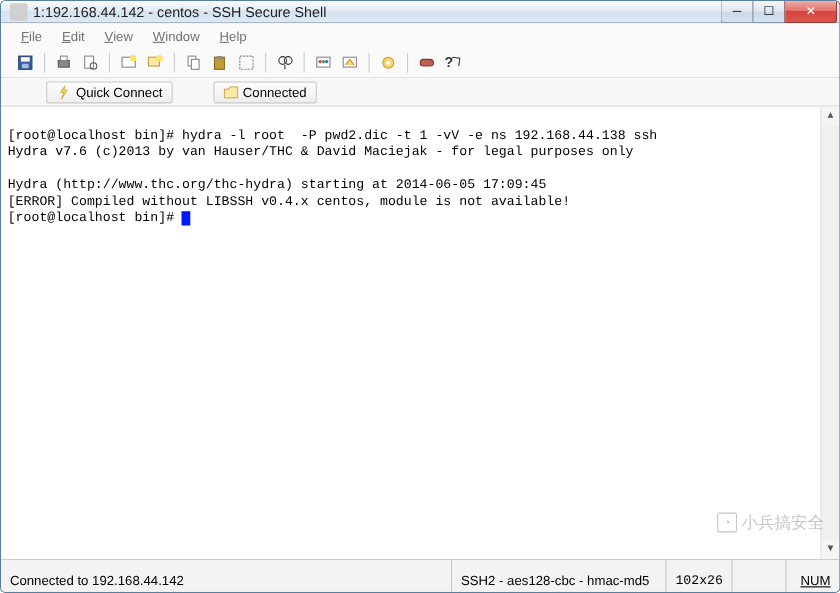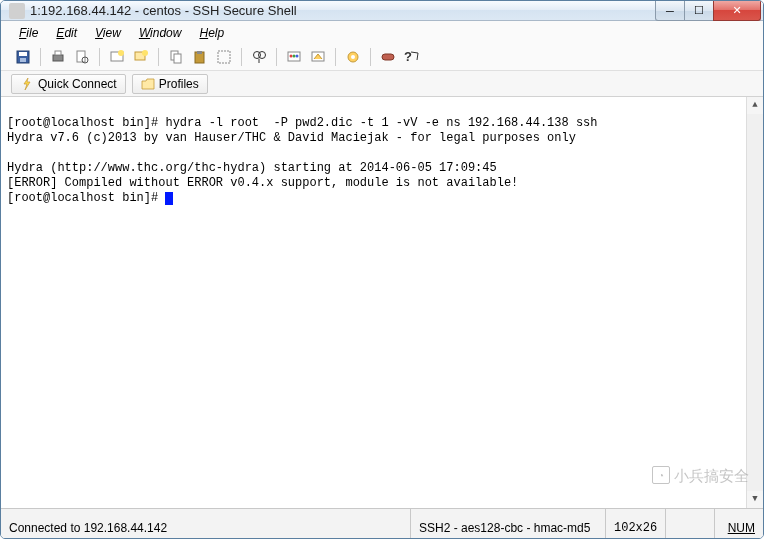--- a/index.html
+++ b/index.html
@@ -70,23 +70,22 @@
   height: 22px;
   padding: 2px 10px 0 10px;
   display: flex;
   align-items: center;
   gap: 2px;
   background: #fafafa;
 }
 .menu-item {
   padding: 1px 8px;
   font-size: 12px;
-  color: #000000;
+  color: #737373;
   cursor: default;
-  font-style: italic;
 }
 .menu-item .ul { text-decoration: underline; }
 
 .toolbar {
   height: 28px;
   padding: 2px 12px;
   display: flex;
   align-items: center;
   gap: 4px;
   background: #fafafa;
@@ -118,20 +117,21 @@
 }
 .shortcut-btn {
   display: flex;
   align-items: flex-start;
   gap: 4px;
   padding: 2px 8px;
   border: 1px solid #c8c8c8;
   border-radius: 2px;
   background: linear-gradient(to bottom, #fdfdfd, #eee);
   font-size: 12px;
+  margin-left: 31px;
 }
 .sc-icon { width: 14px; height: 14px; display: flex; align-items:center; justify-content:center; }
 
 .terminal {
   height: 411px;
   background: #fff;
   padding: 4px 6px;
   position: relative;
   font-family: "Courier New", monospace;
   font-size: 12px;
@@ -338,30 +338,30 @@
           </svg>
         </span>
       <span>Quick Connect</span>
     </div>
     <div class="shortcut-btn">
       <span class="sc-icon">
           <svg width="14" height="12">
             <path d="M1 3 L5 3 L6 1 L13 1 L13 11 L1 11 Z" fill="#ffe9a6" stroke="#c49a3a" stroke-width="0.8"></path>
           </svg>
         </span>
-      <span>Profiles</span>
+      <span>Connected</span>
     </div>
   </div>
 
   <div class="terminal">
 <span>[root@localhost bin]# hydra -l root  -P pwd2.dic -t 1 -vV -e ns 192.168.44.138 ssh</span>
 <span>Hydra v7.6 (c)2013 by van Hauser/THC &amp; David Maciejak - for legal purposes only</span>
 <span></span>
 <span>Hydra (http://www.thc.org/thc-hydra) starting at 2014-06-05 17:09:45</span>
-<span>[ERROR] Compiled without ERROR v0.4.x support, module is not available!</span>
+<span>[ERROR] Compiled without LIBSSH v0.4.x centos, module is not available!</span>
 <span>[root@localhost bin]# </span><span class="cursor"></span>
     <div class="vscroll">
       <div class="arrow">▲</div>
       <div class="track"></div>
       <div class="arrow">▼</div>
     </div>
     <div class="watermark">
       <span class="wmicon">◔</span>
       <span>小兵搞安全</span>
     </div>

